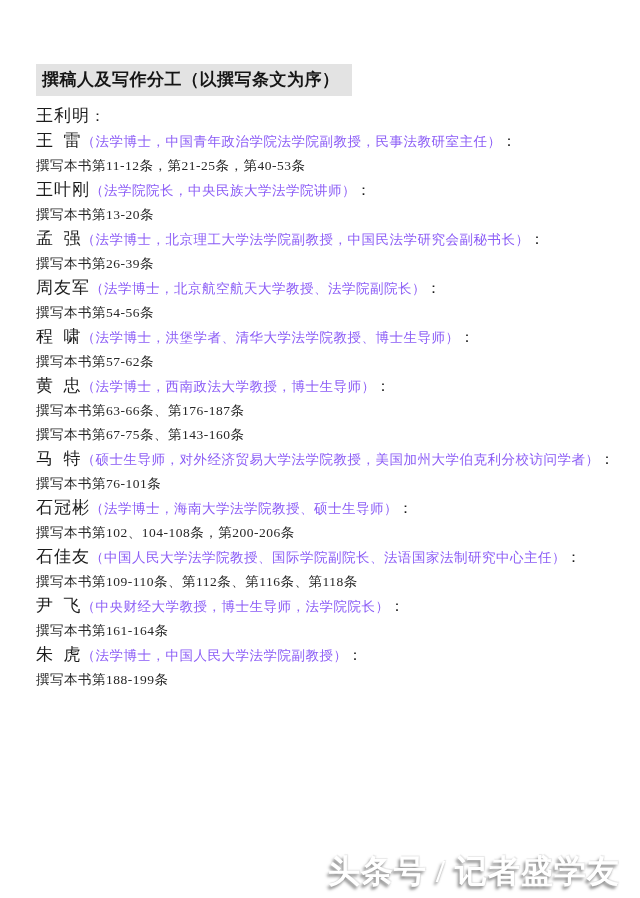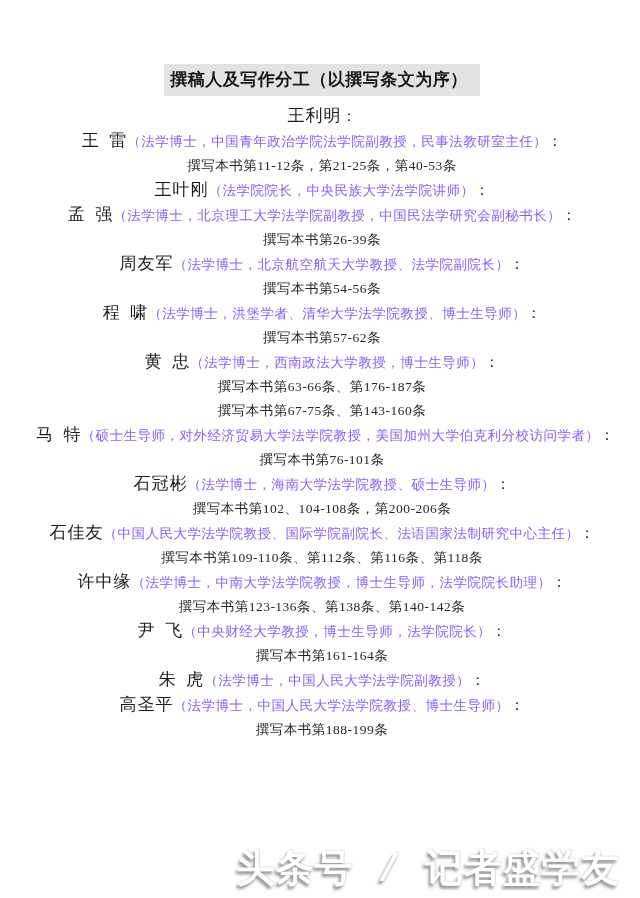--- a/index.html
+++ b/index.html
@@ -14,21 +14,20 @@
     background: #ffffff;
     overflow: hidden;
     font-family: "Liberation Serif", "DejaVu Serif", serif;
     color: #1f1f1f;
   }
   .content {
     position: absolute;
     left: 36px;
     top: 64px;
     width: 572px;
-    text-align: center;
   }
   .badge {
     display: inline-block;
     background: #e3e3e3;
     color: #151515;
     font-weight: bold;
     font-size: 17px;
     line-height: 21px;
     padding: 5px 12px 6px 6px;
     letter-spacing: 0.5px;
@@ -54,22 +53,22 @@
   .entry .assign {
     font-size: 13.5px;
     line-height: 24px;
     color: #262626;
     letter-spacing: 0.5px;
   }
   .watermark {
     position: absolute;
     right: 20px;
     bottom: 4px;
-    font-family: Liberation Mono, monospace;
-    font-size: 38px;
+    font-family: Liberation Serif, serif;
+    font-size: 32px;
     font-weight: bold;
     letter-spacing: 1px;
     white-space: nowrap;
     color: #ffffff;
     text-shadow:
       -2px 3px 3px rgba(125, 125, 125, 0.80),
       1px -1px 1px rgba(205, 205, 205, 0.45),
       0 1px 2px rgba(150, 150, 150, 0.35);
   }
 </style>
@@ -88,20 +87,21 @@
     <div class="name-line"><span class="name">王利明</span><span class="affil"></span><span class="colon">：</span></div>
   </div>
 
   <div class="entry">
     <div class="name-line"><span class="name">王 雷</span><span class="affil">（法学博士，中国青年政治学院法学院副教授，民事法教研室主任）</span><span class="colon">：</span></div>
     <div class="assign">撰写本书第11-12条，第21-25条，第40-53条</div>
   </div>
 
   <div class="entry">
     <div class="name-line"><span class="name">王叶刚</span><span class="affil">（法学院院长，中央民族大学法学院讲师）</span><span class="colon">：</span></div>
+    <div class="assign">撰写本书第13-20条</div>
   </div>
 
   <div class="entry">
     <div class="name-line"><span class="name">孟 强</span><span class="affil">（法学博士，北京理工大学法学院副教授，中国民法学研究会副秘书长）</span><span class="colon">：</span></div>
     <div class="assign">撰写本书第26-39条</div>
   </div>
 
   <div class="entry">
     <div class="name-line"><span class="name">周友军</span><span class="affil">（法学博士，北京航空航天大学教授、法学院副院长）</span><span class="colon">：</span></div>
     <div class="assign">撰写本书第54-56条</div>
@@ -129,36 +129,31 @@
   <div class="entry">
     <div class="name-line"><span class="name">石冠彬</span><span class="affil">（法学博士，海南大学法学院教授、硕士生导师）</span><span class="colon">：</span></div>
     <div class="assign">撰写本书第102、104-108条，第200-206条</div>
   </div>
 
   <div class="entry">
     <div class="name-line"><span class="name">石佳友</span><span class="affil">（中国人民大学法学院教授、国际学院副院长、法语国家法制研究中心主任）</span><span class="colon">：</span></div>
     <div class="assign">撰写本书第109-110条、第112条、第116条、第118条</div>
   </div>
 
-  <div class="entry">
-    <div class="name-line"><span class="name">许中缘</span><span class="affil">（法学博士，中南大学法学院教授，博士生导师，法学院院长助理）</span><span class="colon">：</span></div>
-    <div class="assign">撰写本书第123-136条、第138条、第140-142条</div>
-  </div>
 
   <div class="entry">
     <div class="name-line"><span class="name">尹 飞</span><span class="affil">（中央财经大学教授，博士生导师，法学院院长）</span><span class="colon">：</span></div>
     <div class="assign">撰写本书第161-164条</div>
   </div>
 
   <div class="entry">
     <div class="name-line"><span class="name">朱 虎</span><span class="affil">（法学博士，中国人民大学法学院副教授）</span><span class="colon">：</span></div>
   </div>
 
   <div class="entry">
-    <div class="name-line"><span class="name">高圣平</span><span class="affil">（法学博士，中国人民大学法学院教授、博士生导师）</span><span class="colon">：</span></div>
     <div class="assign">撰写本书第188-199条</div>
   </div>
 </div>
 
   </div>
 
   <div class="watermark">头条号 / 记者盛学友</div>
 </div>
 
 </body></html>

